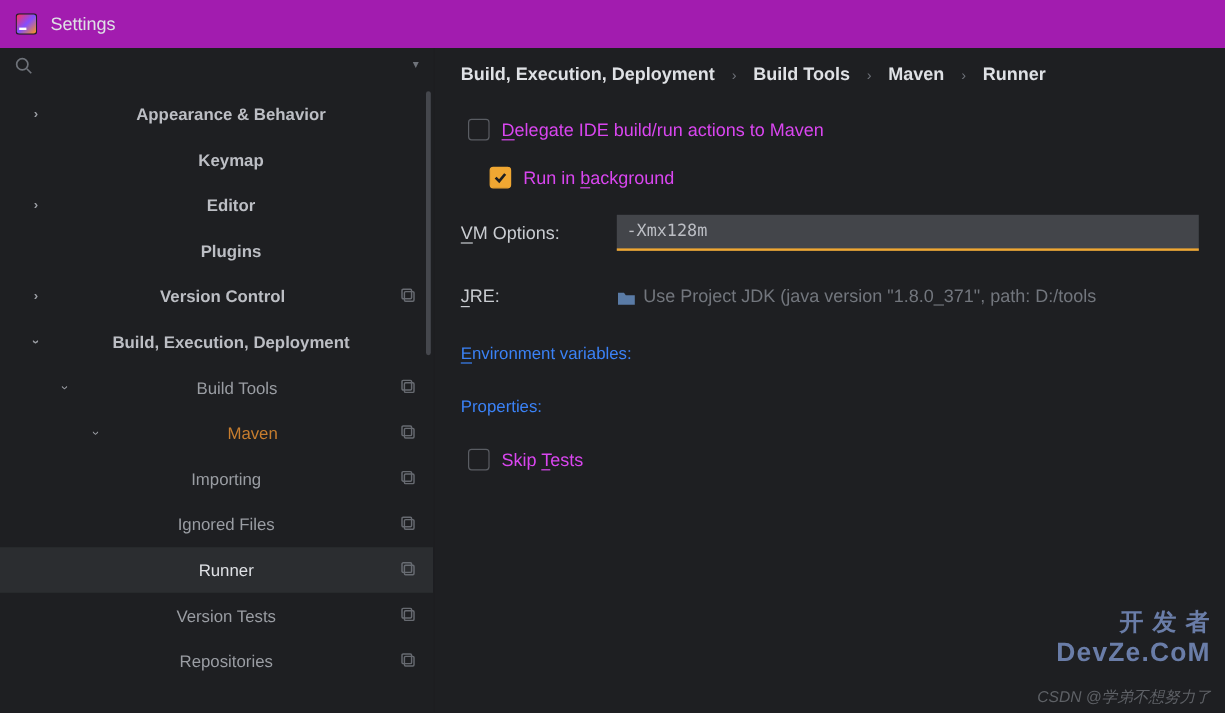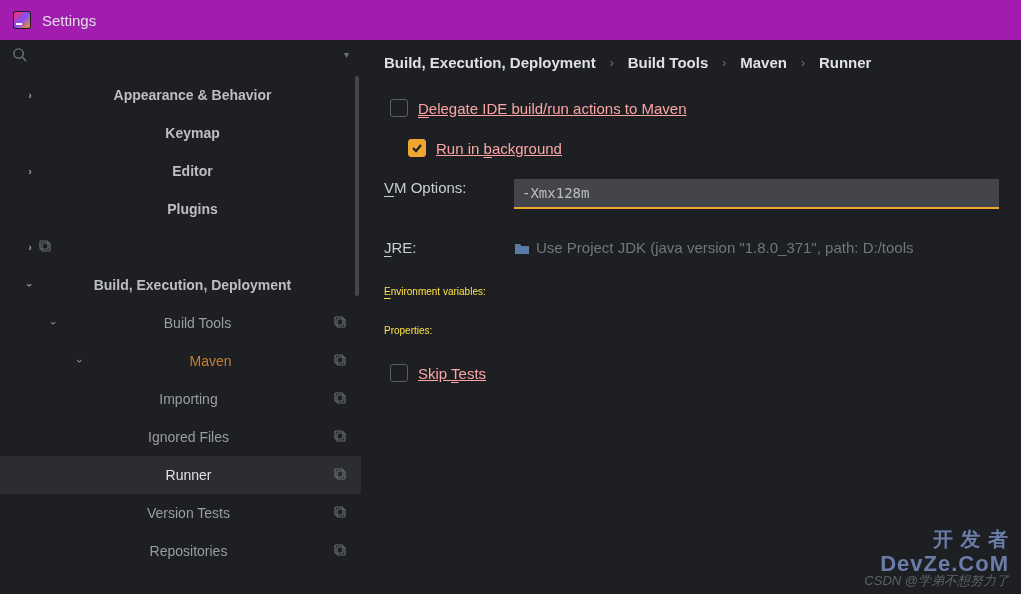--- a/index.html
+++ b/index.html
@@ -108,25 +108,25 @@
       width: 18px; height: 18px;
       border: 1.5px solid #5a5d63;
       border-radius: 3px;
       display: inline-flex;
       align-items: center;
       justify-content: center;
       flex-shrink: 0;
     }
     .checkbox.checked { background: #f0a732; border-color:#f0a732; }
     .checkbox.checked svg { stroke:#1e1f22; }
-    .cb-label { color: #fca5a5; font-size: 15px; text-decoration: underline; }
+    .cb-label { color: #d946ef; font-size: 15px; }
     .und { text-decoration: underline; text-underline-offset: 3px; }
     .field-row {
       display: flex;
-      align-items: flex-start;
+      align-items: center;
       margin-bottom: 30px;
     }
     .field-label {
       width: 130px;
       color: #c9ccd1;
       font-size: 15px;
     }
     .text-input {
       flex: 1;
       background: #2b2d30;
@@ -143,28 +143,28 @@
       display: flex;
       align-items: center;
       gap: 6px;
       color: #72767d;
       font-size: 15px;
       flex: 1;
       white-space: nowrap;
       overflow: hidden;
     }
     .section-label {
-      color: #fde047;
-      font-size: 10px;
+      color: #3b82f6;
+      font-size: 14px;
       margin-bottom: 28px;
     }
     .watermark-cn {
       position: absolute;
       right: 12px;
-      bottom: 18px;
+      bottom: 38px;
       color: #6a7da8;
       font-size: 20px;
       font-weight: 600;
       letter-spacing: 1px;
       text-align: right;
       line-height: 1.15;
       font-family: "Microsoft YaHei", sans-serif;
     }
     .watermark-csdn {
       position: absolute;
@@ -220,20 +220,21 @@
       <div class="tree-item indent-0 bold">
           <span class="chev">›</span>
           <span class="tree-label">Editor</span>
         </div>
       <div class="tree-item indent-0 bold">
           <span class="chev"></span>
           <span class="tree-label">Plugins</span>
         </div>
       <div class="tree-item indent-0 bold">
           <span class="chev">›</span>
+          <span class="tree-label">Version Control</span>
           <span class="copy-icn"><svg width="14" height="14" viewBox="0 0 14 14" fill="none" stroke="currentColor" stroke-width="1.2">
               <rect x="2" y="2" width="8" height="8" rx="1"></rect>
               <rect x="4" y="4" width="8" height="8" rx="1"></rect>
             </svg></span>
         </div>
       <div class="tree-item indent-0 bold">
           <span class="chev" style="transform:rotate(90deg)">›</span>
           <span class="tree-label">Build, Execution, Deployment</span>
         </div>
       <div class="tree-item indent-1">

